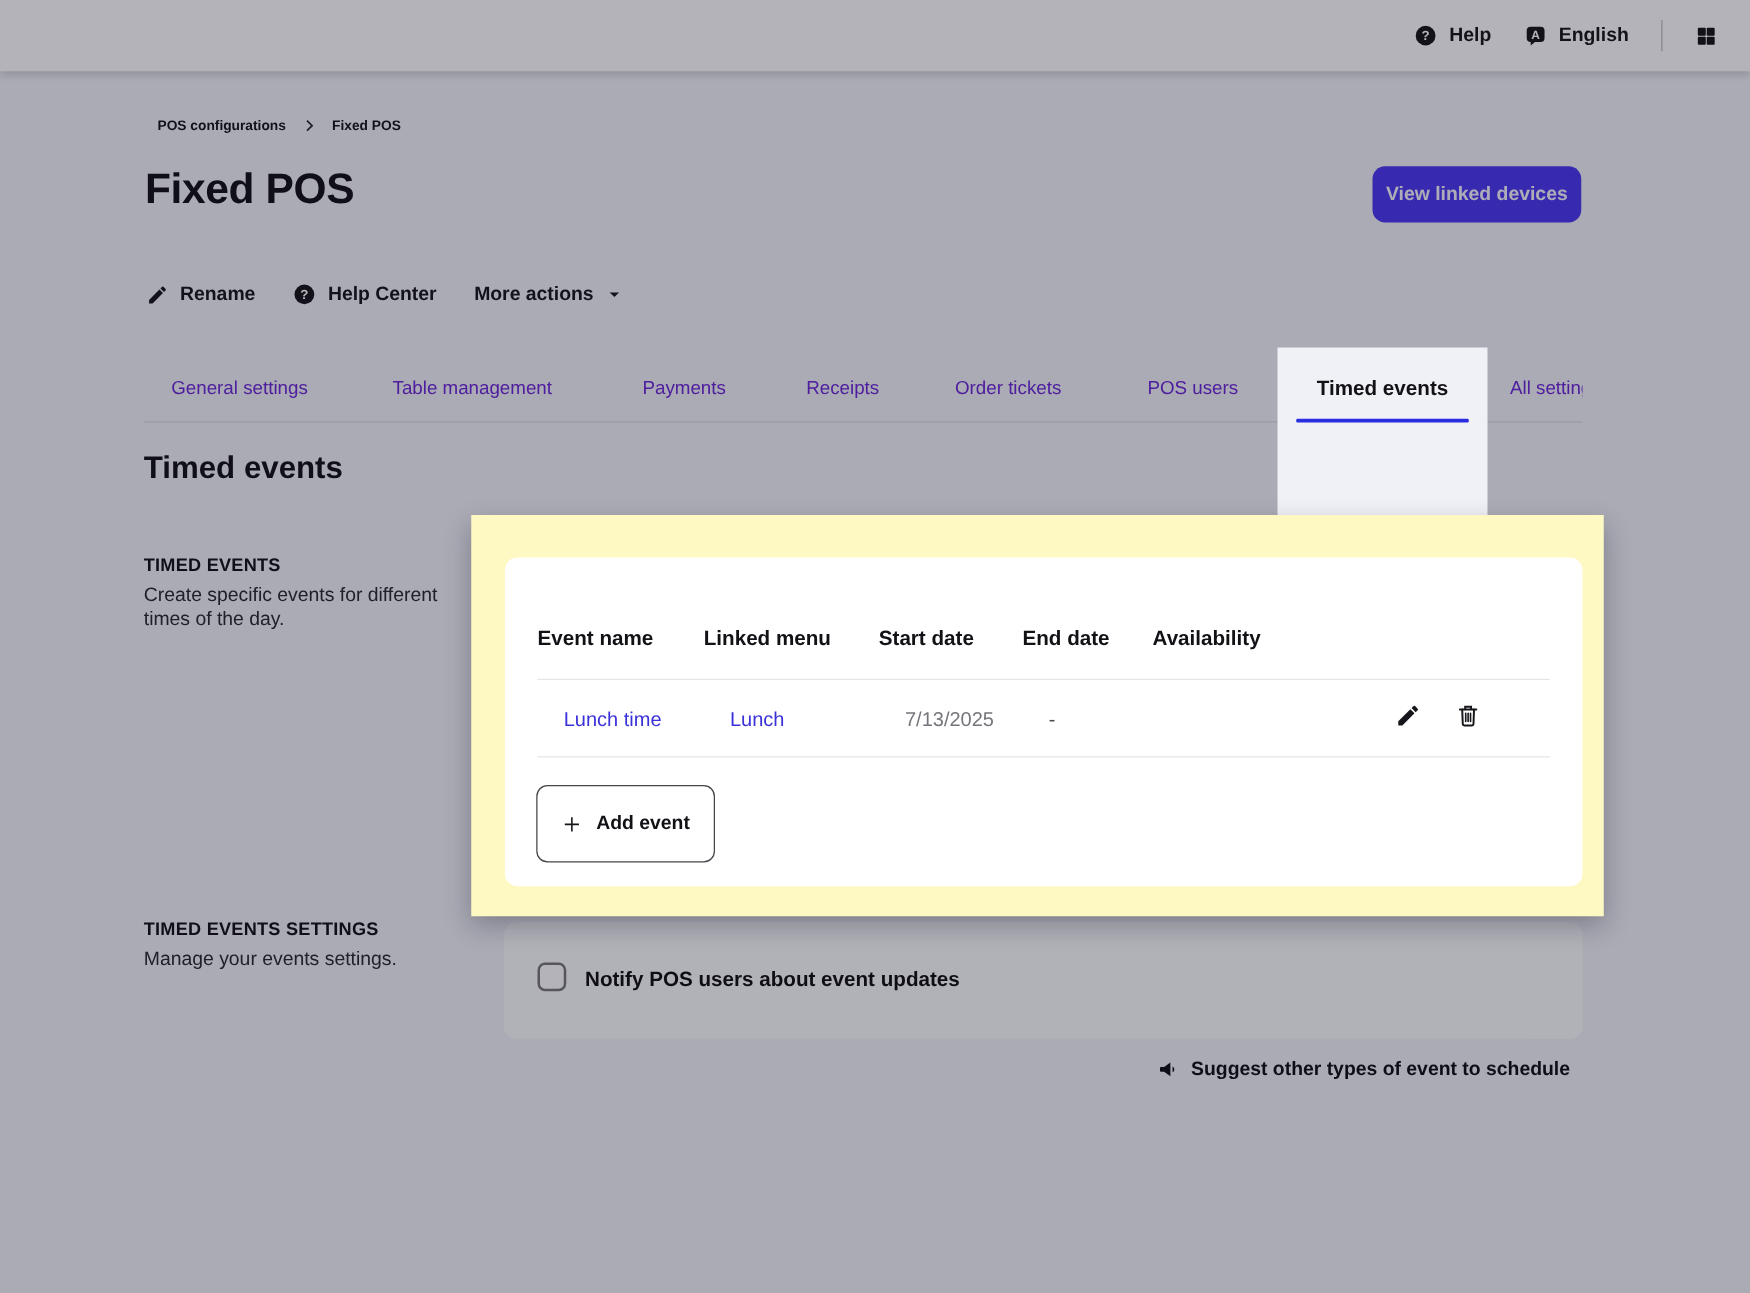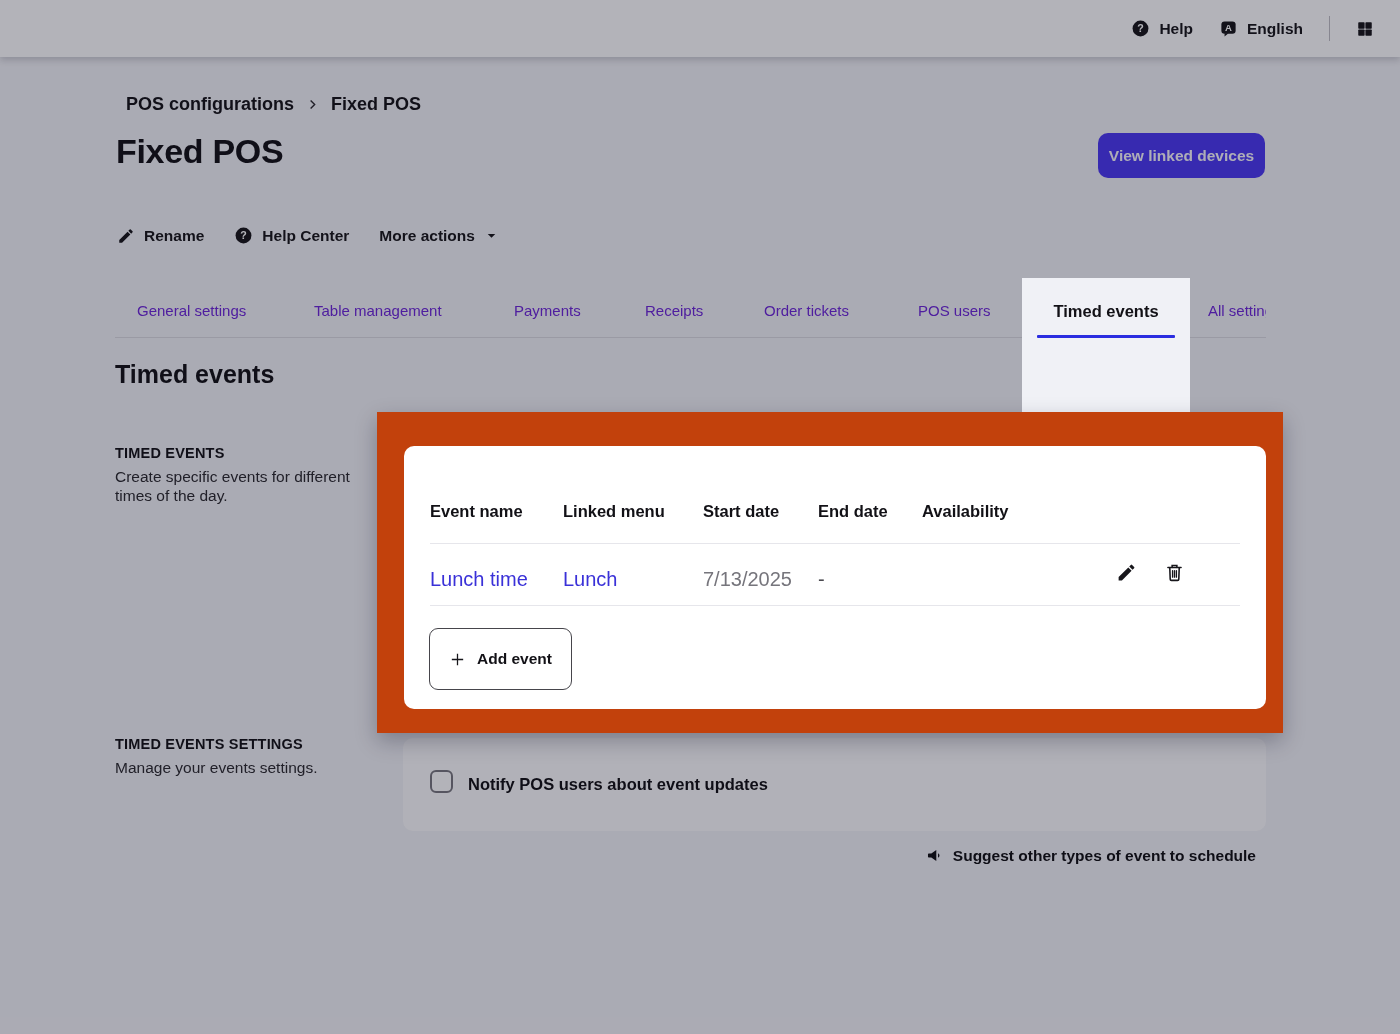--- a/index.html
+++ b/index.html
@@ -12,21 +12,21 @@
   .topbar{
     position:absolute; left:0; top:0; width:1400px; height:57px; background:#fdfdfe;
     display:flex; align-items:center; justify-content:flex-end; gap:26px; padding-right:26px;
     box-shadow:0 3px 7px rgba(30,30,50,.20); z-index:2;
   }
   .topbar-item{ display:flex; align-items:center; gap:9px; font-size:15.5px; font-weight:700; cursor:pointer; }
   .topbar-divider{ width:1px; height:25px; background:#bdbcc3; }
   .icon{ display:inline-flex; }
   
   .breadcrumb{ position:absolute; left:126px; top:94px; display:flex; align-items:center; gap:12px;
-    font-size:18px; font-weight:700; color:#151419; }
+    font-size:11px; font-weight:700; color:#151419; }
   .breadcrumb .crumb-link{ cursor:pointer; }
   .page-title{ position:absolute; left:116px; top:132px; font-size:34px; font-weight:700; letter-spacing:-.3px; color:#131217; }
   .page-subtitle{ position:absolute; left:117px; top:188px; font-size:17px; color:#2e2d33; }
   .btn-primary{
     position:absolute; left:1098px; top:133px; width:167px; height:45px; border-radius:10px;
     background:#4b39f1; color:#f5f4fb; font-weight:700; font-size:15.5px;
     display:flex; align-items:center; justify-content:center; cursor:pointer;
   }
   .actions{ position:absolute; left:117px; top:226px; display:flex; align-items:center; gap:30px;
     font-size:15.5px; font-weight:700; }
@@ -50,27 +50,27 @@
   
   .overlay{ position:absolute; inset:0; background:rgba(11,10,26,.30); z-index:50; }
   
   .spot-tab{ position:absolute; left:1022px; top:278px; width:168px; height:135px;
     background:#f0f1f6; z-index:60; cursor:pointer; }
   .spot-tab-label{ position:absolute; left:0; top:24px; width:100%; text-align:center;
     font-size:16.5px; font-weight:700; color:#121116; }
   .tab-underline{ position:absolute; left:15px; top:57px; width:138px; height:3px;
     background:#2b2de0; border-radius:1px; }
   .spot-panel{ position:absolute; left:377px; top:412px; width:906px; height:321px;
-    background:#c2410c; z-index:60; box-shadow:0 8px 20px rgba(15,15,35,.28); }
+    background:#fef9c3; z-index:60; box-shadow:0 8px 20px rgba(15,15,35,.28); }
   .events-card{ position:absolute; left:27px; top:34px; width:862px; height:263px;
     background:#ffffff; border-radius:10px; }
   .th{ position:absolute; top:56px; font-size:16.5px; font-weight:700; color:#121116; }
   .col-0{ left:26px; } .col-1{ left:159px; } .col-2{ left:299px; } .col-3{ left:414px; } .col-4{ left:518px; }
   .divider{ position:absolute; left:26px; width:810px; height:1px; background:#e6e6eb; }
-  .cell{ position:absolute; top:122px; font-size:20px; }
+  .cell{ position:absolute; top:122px; font-size:16px;margin-left:21px; }
   .cell-link{ color:#3a31d8; cursor:pointer; }
   .cell-muted{ color:#76757c; }
   .cell-dash{ color:#4a494f; }
   .availability{ position:absolute; left:518px; top:110px; font-size:15.5px; line-height:22px; color:#6f6e75; }
   .row-action{ position:absolute; top:114px; width:24px; height:24px; color:#1a191e;
     display:flex; align-items:center; justify-content:center; cursor:pointer; }
   .row-edit{ left:710px; } .row-delete{ left:758px; }
   .add-btn{
     position:absolute; left:25px; top:182px; height:62px; padding:0 19px;
     border:1.5px solid #46454b; border-radius:9px; background:#fff;

